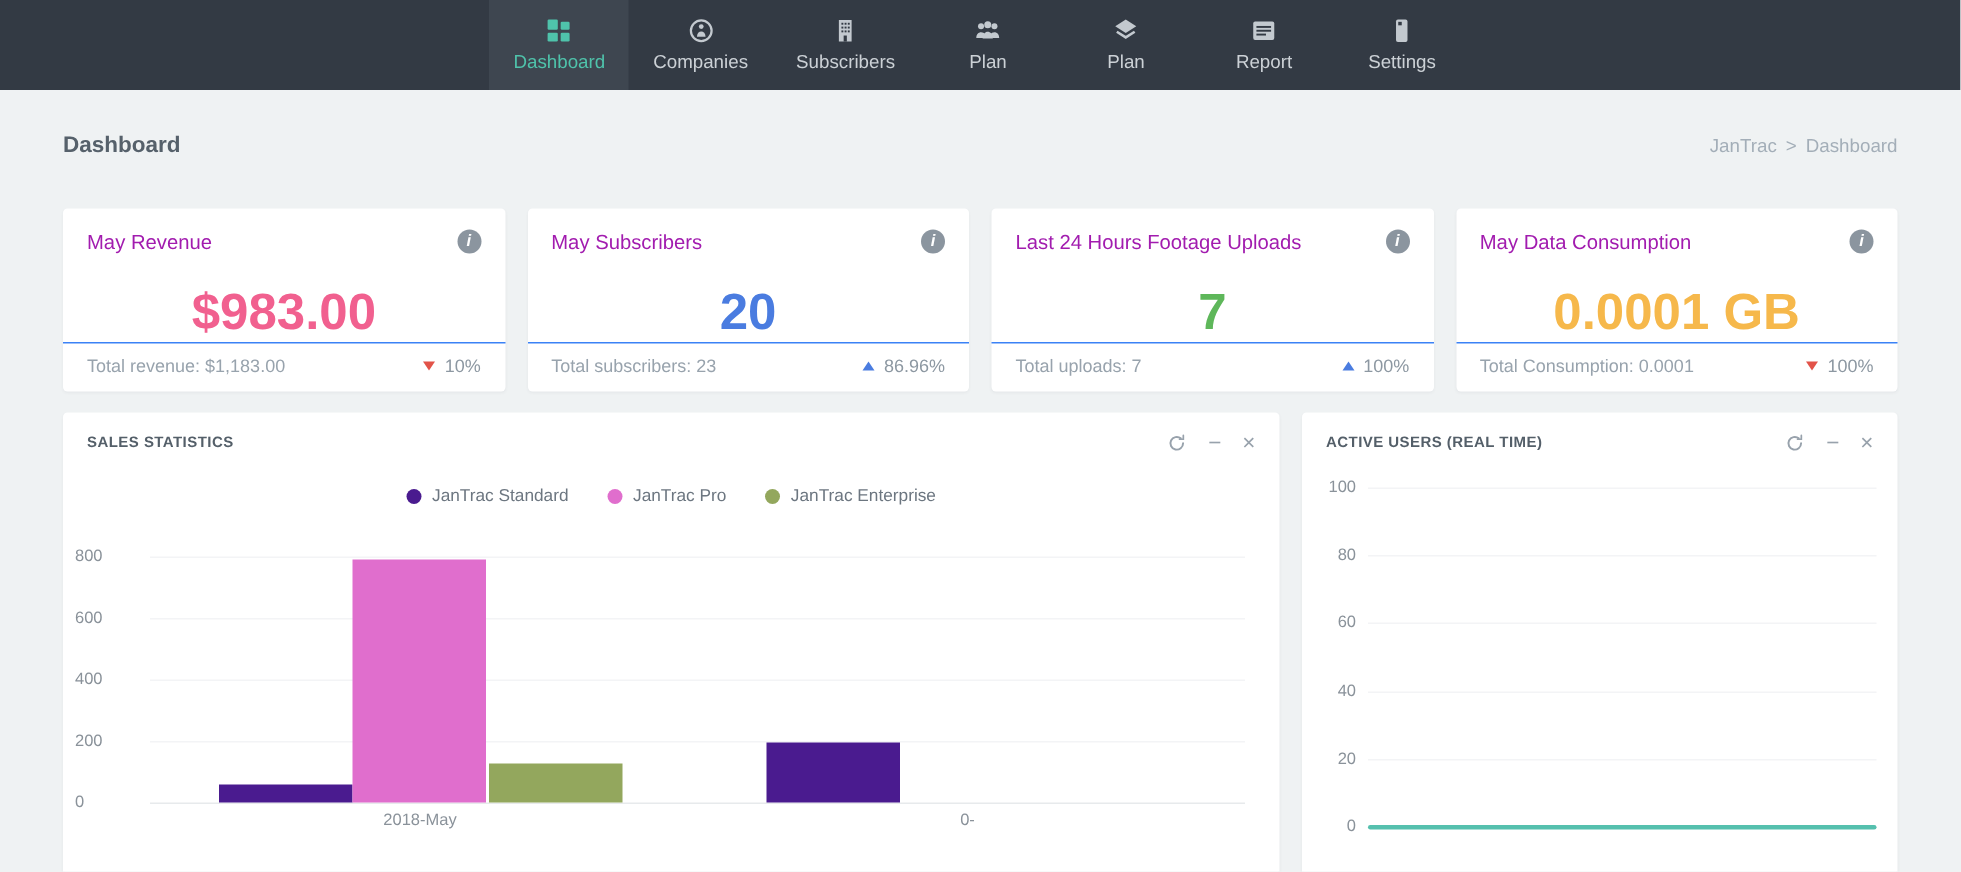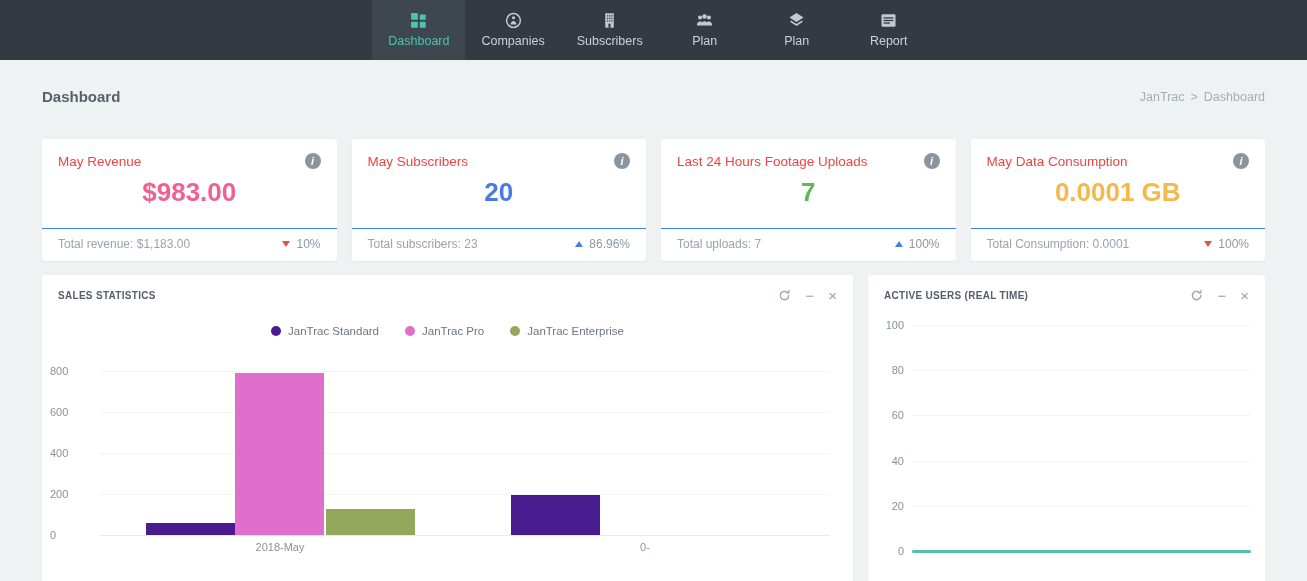--- a/index.html
+++ b/index.html
@@ -20,25 +20,25 @@
   .page-header { display:flex; justify-content:space-between; align-items:center; padding:28px 42px 34px; }
   .page-title { font-size:15px; font-weight:bold; color:#56616b; }
   .breadcrumb { font-size:12.5px; color:#a3aeb8; display:flex; gap:6px; align-items:center; }
   .breadcrumb .bc-root { cursor:pointer; }
 
   
   .cards { display:flex; gap:15px; margin:0 42px; }
   .card { flex:1; background:#ffffff; border-radius:3px; height:122px; display:flex; flex-direction:column;
           box-shadow:0 1px 2px rgba(60,70,80,0.06); }
   .card-head { display:flex; justify-content:space-between; align-items:center; padding:14px 16px 0; }
-  .card-title { font-size:13.5px; color:#ef4444; }
+  .card-title { font-size:13.5px; color:#a21caf; }
   .info-dot { width:16px; height:16px; border-radius:50%; background:#8b959f; color:#fff; font-size:11px;
               font-weight:bold; font-style:italic; display:flex; align-items:center; justify-content:center;
               cursor:pointer; flex:0 0 auto; }
-  .card-value { text-align:center; font-size:26px; font-weight:bold; margin-top:8px; flex:1; }
+  .card-value { text-align:center; font-size:34px; font-weight:bold; margin-top:20px; flex:1; }
   .card-foot { border-top:1px solid #3b82f6; padding:8px 16px 10px; display:flex; justify-content:space-between;
                align-items:center; font-size:12px; color:#98a3ad; }
   .trend { display:flex; align-items:center; gap:6px; color:#8d98a2; }
   .tri { width:0; height:0; border-left:4.5px solid transparent; border-right:4.5px solid transparent; }
   .tri.down { border-top:6px solid #e25349; }
   .tri.up { border-bottom:6px solid #4a7ce0; }
 
   
   .panels { display:flex; gap:15px; margin:14px 42px 0; align-items:flex-start; }
   .panel { background:#fff; border-radius:3px; box-shadow:0 1px 2px rgba(60,70,80,0.06); height:340px; overflow:hidden; }
@@ -130,20 +130,27 @@
       <div class="nav-tab">
         <span class="nt-icon"><svg viewBox="0 0 16 16" fill="currentColor" width="17" height="17">
             <rect x="1.4" y="2.2" width="13.2" height="11.6" rx="1.2"></rect>
             <g fill="#333a44">
               <rect x="3.4" y="5" width="9.2" height="1.2"></rect>
               <rect x="3.4" y="7.4" width="9.2" height="1.2"></rect>
               <rect x="3.4" y="9.8" width="6" height="1.2"></rect>
             </g>
           </svg></span>
         <span class="nt-label">Report</span>
+      </div>
+      <div class="nav-tab">
+        <span class="nt-icon"><svg viewBox="0 0 16 16" fill="currentColor" width="17" height="17">
+            <rect x="4.4" y="1" width="7.2" height="14" rx="1.2"></rect>
+            <rect fill="#333a44" x="5.8" y="2.4" width="2.2" height="2.2"></rect>
+          </svg></span>
+        <span class="nt-label">Settings</span>
       </div>
     </div>
 </nav>
 
 <div class="page-header">
   <div class="page-title">Dashboard</div>
   <div class="breadcrumb">
     <span class="bc-root">JanTrac</span>
     <span class="bc-sep">&gt;</span>
     <span class="bc-cur">Dashboard</span>

